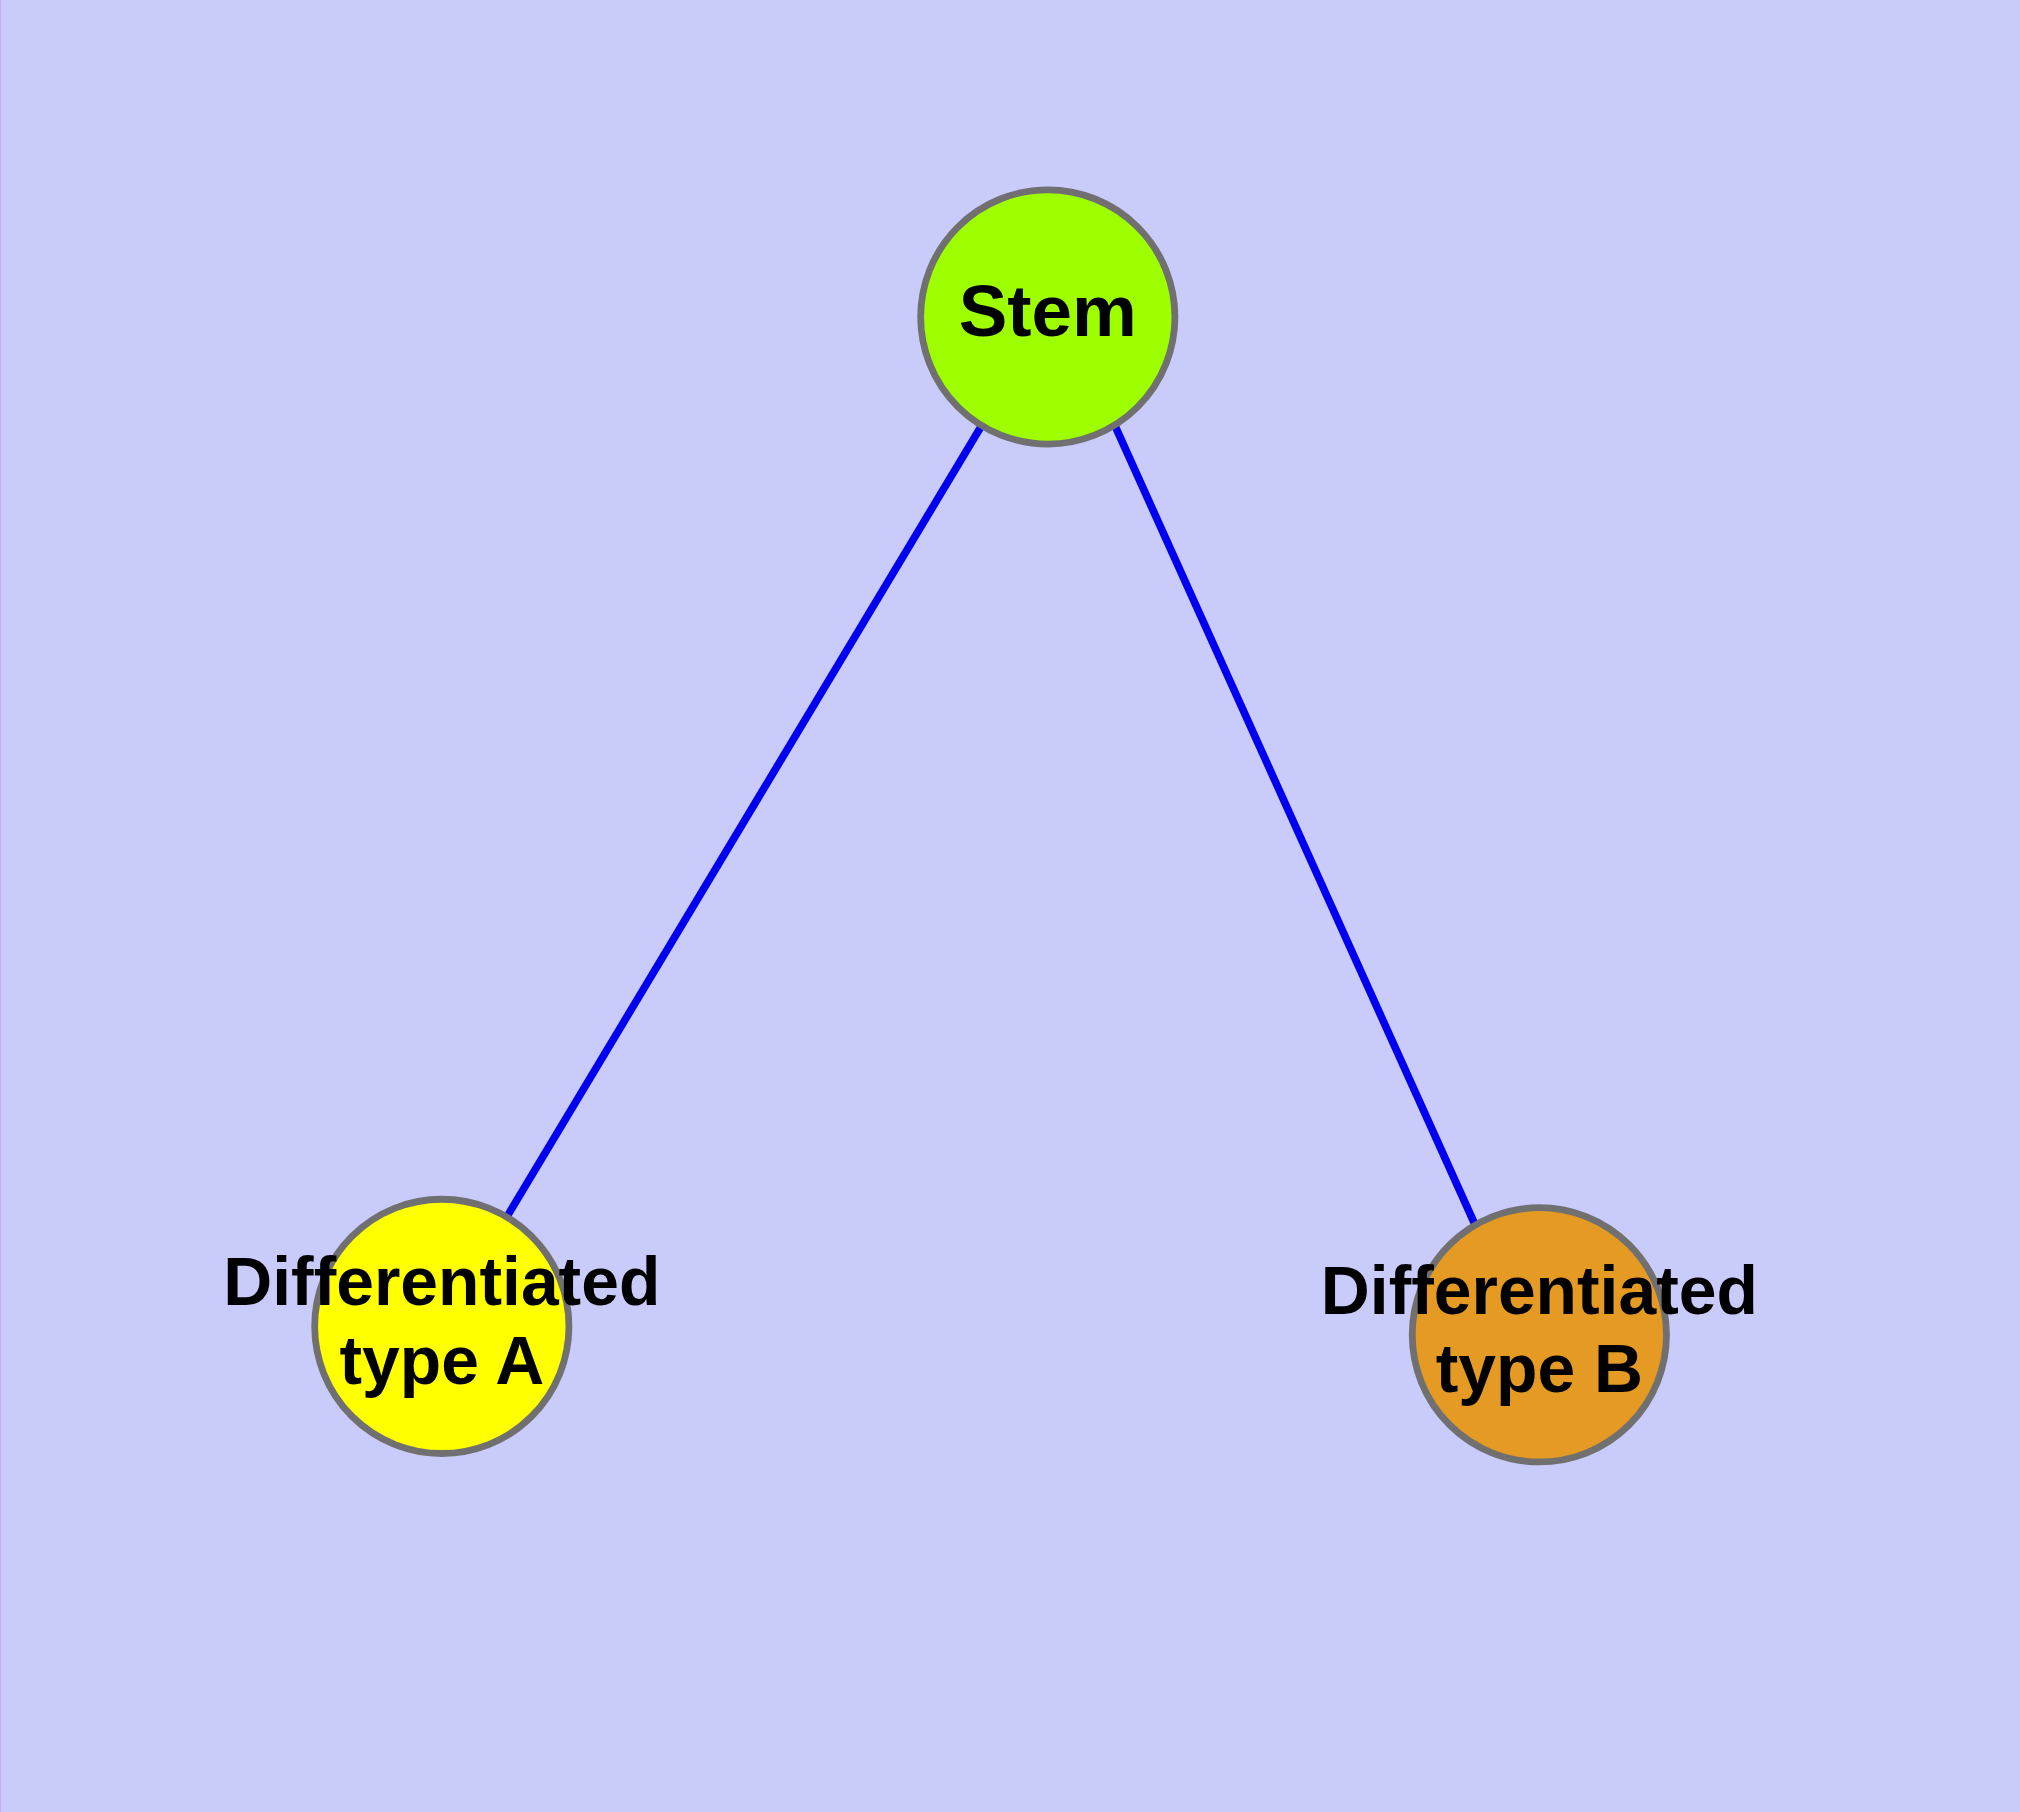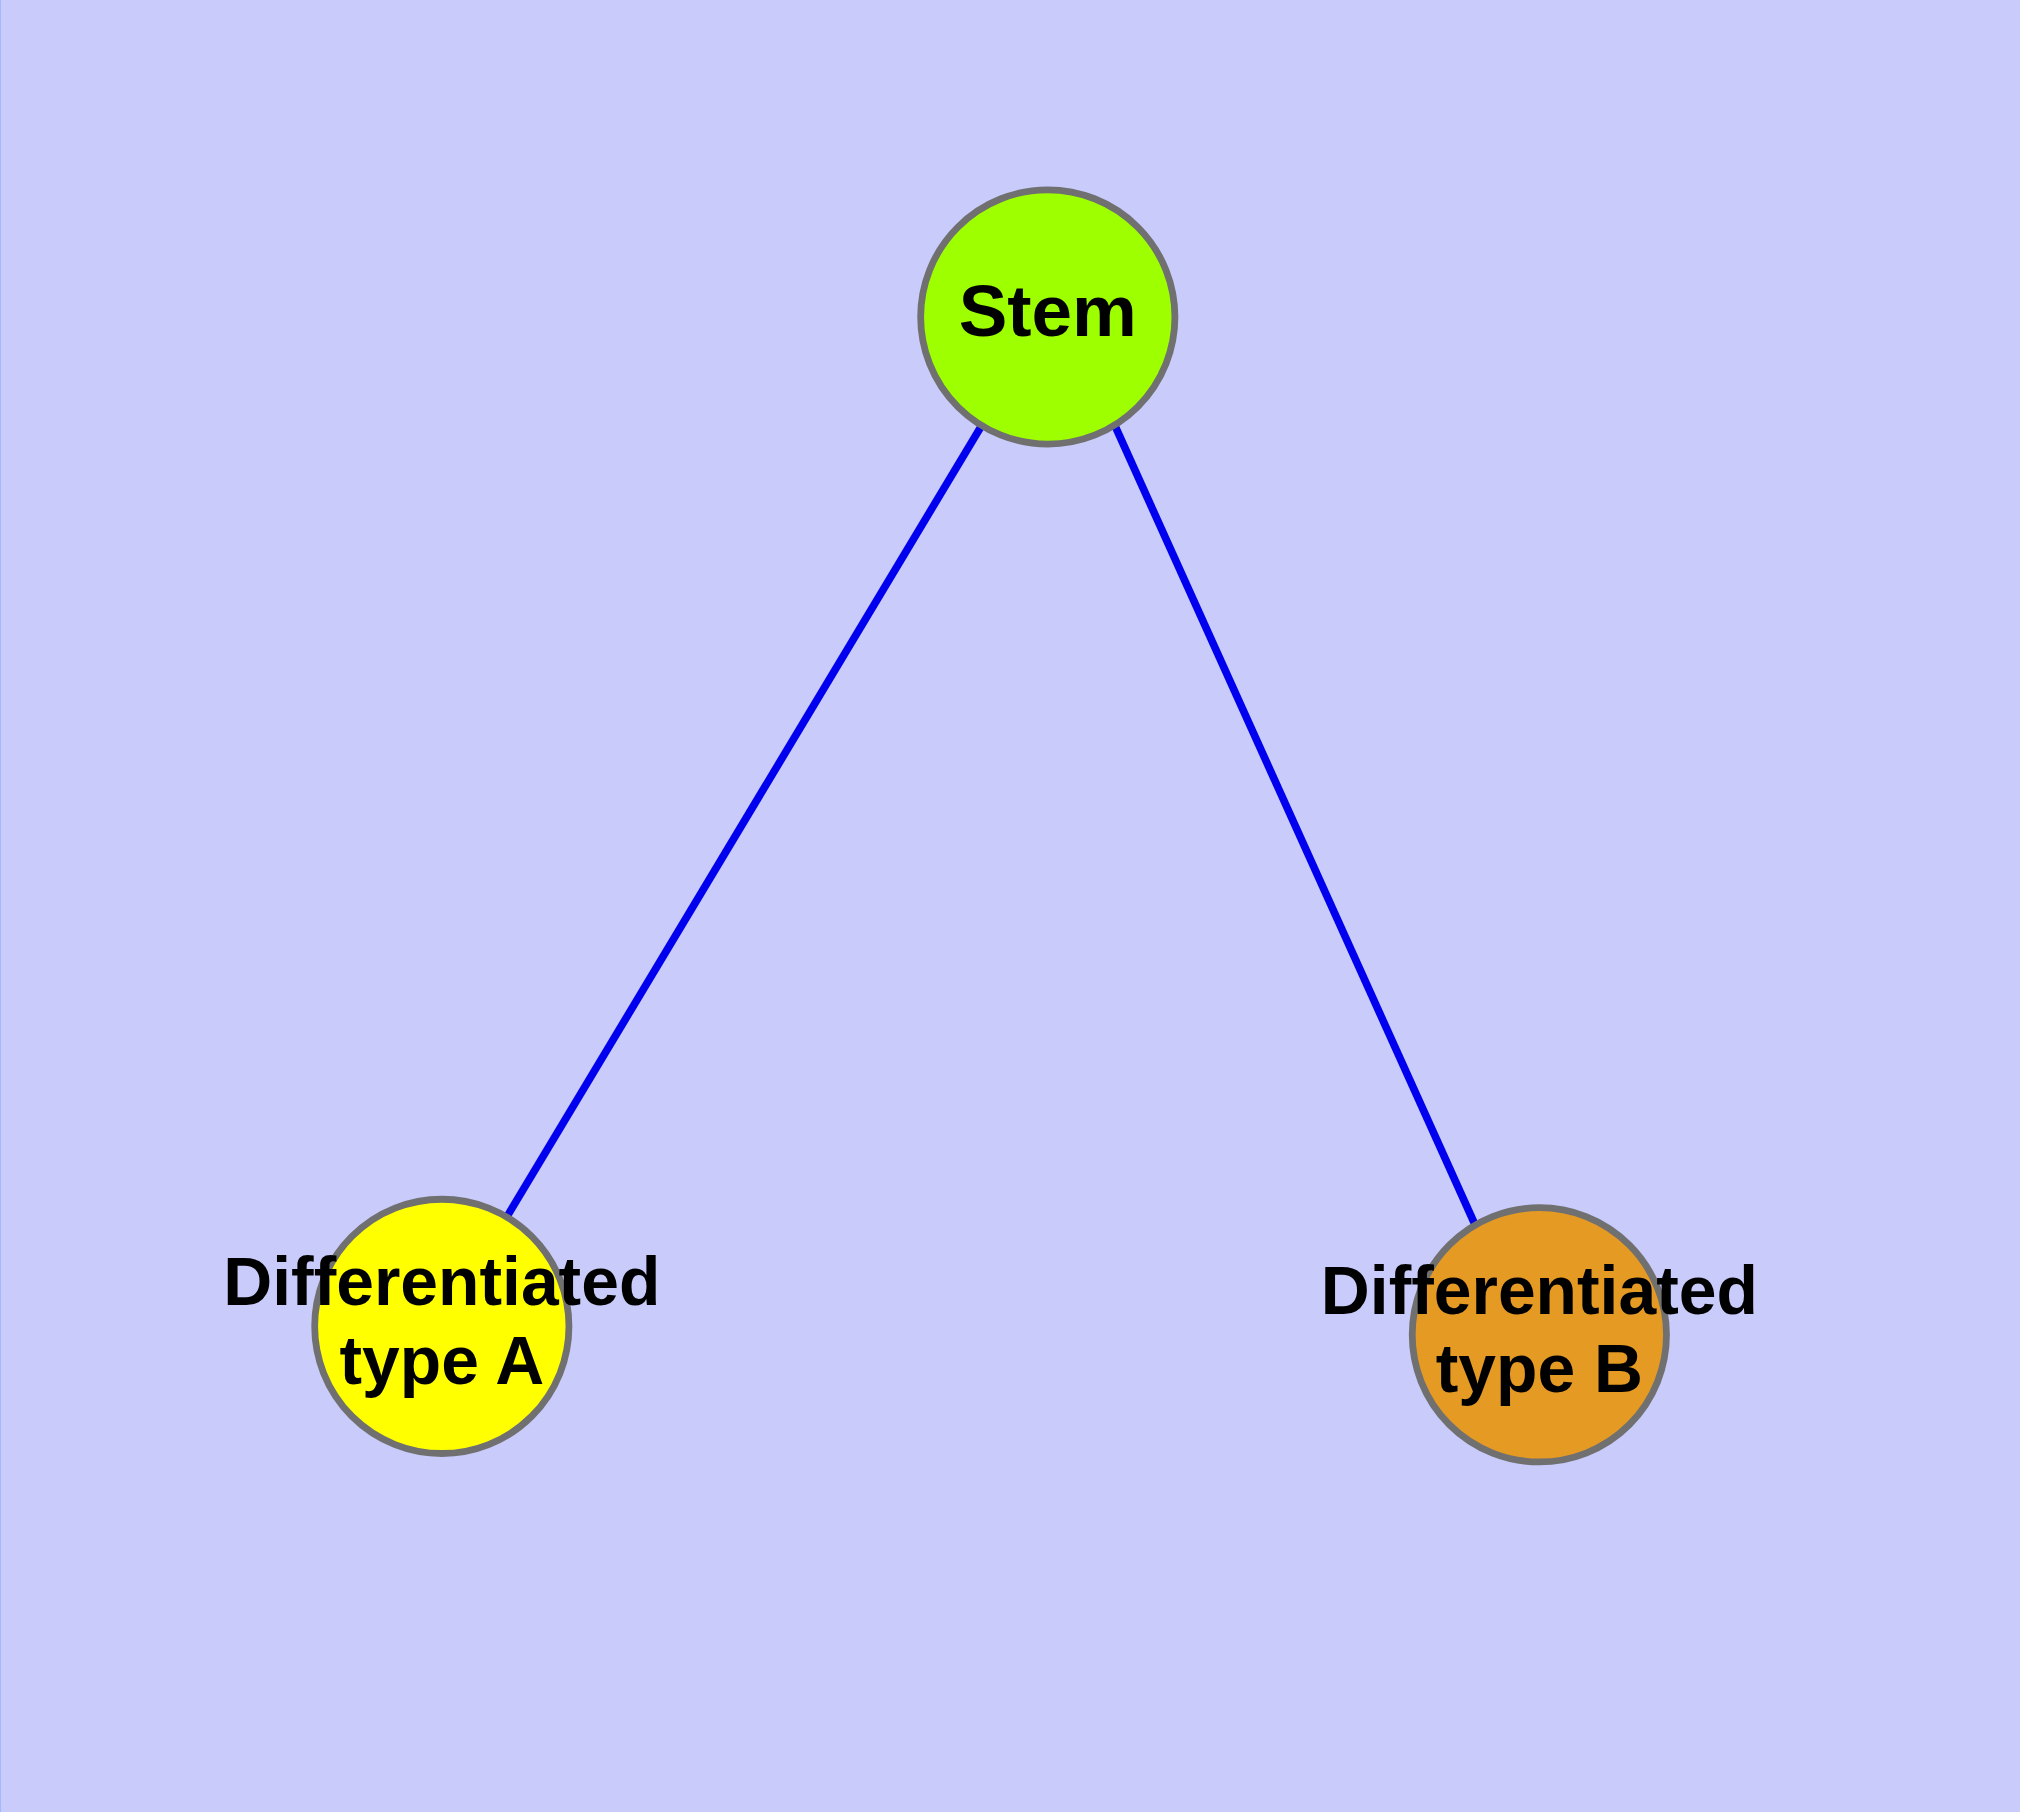--- a/index.html
+++ b/index.html
@@ -29,21 +29,21 @@
     text-anchor: middle;
     dominant-baseline: middle;
     paint-order: stroke fill;
   }
   .node-label-stem { font-size: 86px; }
   .node-label-multi { font-size: 80px; }
 </style>
 </head>
 <body>
 
-<div id="canvas" style="background: #3b82f6;">
+<div id="canvas" style="background: #d946ef;">
   <svg id="graph-svg" viewBox="0 0 2384 2138" xmlns="http://www.w3.org/2000/svg" style="width: 2021px; height: 1812px;">
 
     <rect id="bg-rect" x="0" y="0" width="2384" height="2138" fill="#c9cbfa"></rect>
 
     <g id="edges-layer">
       <line id="edge-0" x1="1158" y1="502" x2="597" y2="1437" stroke="#0000ee" stroke-width="9" stroke-linecap="butt"></line>
       <line id="edge-1" x1="1316" y1="504" x2="1741" y2="1447" stroke="#0000ee" stroke-width="9" stroke-linecap="butt"></line>
     </g>
 
     <g id="nodes-layer">

